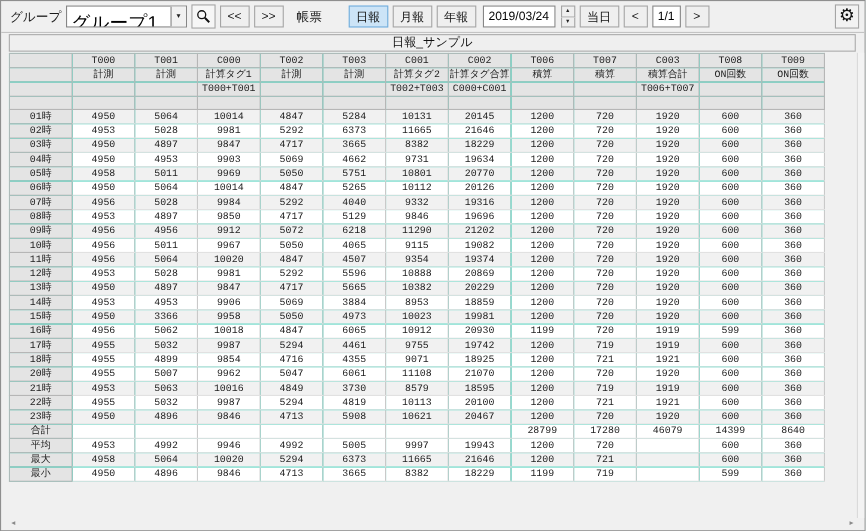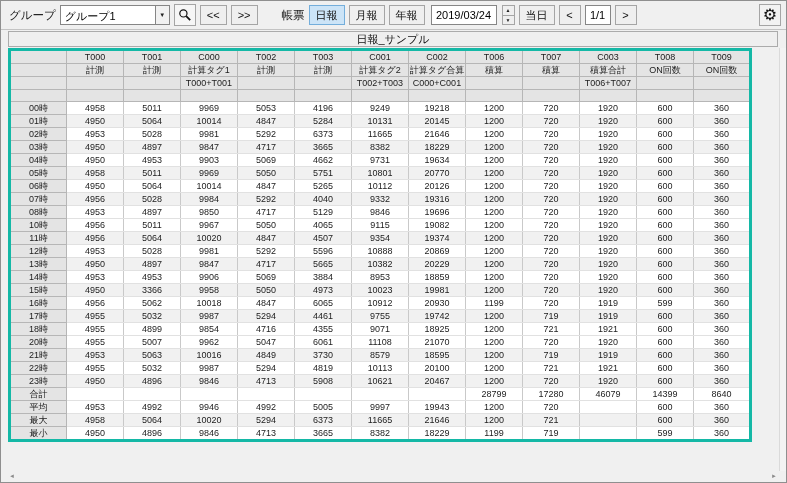--- a/index.html
+++ b/index.html
@@ -13,32 +13,32 @@
     position: relative; overflow: hidden;
   }
   
   .toolbar {
     height: 29px; flex: none;
     display: flex; align-items: center;
     padding: 0 5px 0 8px; gap: 4px;
     border-bottom: 1px solid #c3c3c3;
   }
   .lbl { font-size: 11.5px; color: #1a1a1a; white-space: nowrap; }
-  .gap-l { margin-left: 20px; }
+  .gap-l { margin-left: 8px; }
   .btn {
     height: 20px; min-width: 22px;
     font-size: 11px; color: #111;
     background: #efefef; border: 1px solid #a5a5a5;
     display: flex; align-items: center; justify-content: center;
     padding: 0 6px; white-space: nowrap; cursor: default;
     font-family: inherit;
   }
-  .toggle.selected { background: #cce4f7; border-color: #74aedb; }
+  .toggle.selected { background: #cce4f7; border-color: #74aedb; margin-left: 20px; }
   .combo { width: 110px; height: 20px; background: #fff; border: 1px solid #868686; display: flex; }
-  .combo-text { flex: 1; font-size: 11px; padding: 3px 4px 0 4px; overflow: hidden; white-space: nowrap; }
+  .combo-text { flex: 1; font-size: 17px; padding: 3px 4px 0 4px; overflow: hidden; white-space: nowrap; }
   .combo-btn { width: 14px; background: #f1f1f1; border-left: 1px solid #868686; font-size: 6px; color:#222; display:flex; align-items:center; justify-content:center; }
   .icon-btn { width: 22px; height: 22px; padding: 0; background:#f6f6f6; }
   .datebox { width: 66px; height: 20px; background: #fff; border: 1px solid #868686; font-size: 11px; display:flex; align-items:center; justify-content:center; margin-left: 2px; }
   .spinner { width: 13px; height: 20px; display: flex; flex-direction: column; margin-left:1px; }
   .spin-btn { flex: 1; font-size: 5px; color: #222; background: #efefef; border: 1px solid #a5a5a5; display:flex; align-items:center; justify-content:center; }
   .spin-btn + .spin-btn { border-top: none; }
   .pagebox { width: 26px; height: 20px; background: #fff; border: 1px solid #868686; font-size: 11px; display:flex; align-items:center; justify-content:center; }
   .spacer { flex: 1; }
   .gear-btn { width: 22px; height: 22px; padding: 0; background: #f2f2f2; }
   .gear-glyph { font-size: 16px; line-height: 16px; color: #111; }
@@ -47,21 +47,21 @@
   .titlebar {
     height: 16px; line-height: 15px;
     border: 1px solid #ababab; background: #efefef;
     text-align: center; font-size: 11px; color: #111;
   }
   
   .content { flex: 1; display: flex; padding: 1px 0 0 7px; overflow: hidden; }
   .report-area { flex: 1; overflow: hidden; }
   .vscroll { width: 7px; flex: none; background: #f3f3f3; border-left: 1px solid #dadada; }
   
-  table.grid { border-collapse: collapse; table-layout: fixed; width: 741px; background: #5eead4; border: 3px solid #14b8a6; }
+  table.grid { border-collapse: collapse; table-layout: fixed; width: 741px; background: #5eead4; border: 1px solid #14b8a6; font-family: Liberation Mono, monospace; }
   .grid th, .grid td {
     height: 12px; line-height: 12px;
     font-size: 9px; font-weight: normal;
     text-align: center; padding: 0;
     overflow: hidden; white-space: nowrap; color: #1c1c1c;
   }
   .grid thead th { background: #e4e4e4; border: 1px solid #b6b6b6; }
   .grid tbody th { background: #e4e4e4; border: 1px solid #b6b6b6; }
   .grid tbody td { border-left: 1px solid #c9c9c9; border-right: 1px solid #c9c9c9; border-bottom: 1px solid #e1e1e1; background: #fff; }
   .grid tr.alt td { background: #f1f1f1; }
@@ -189,35 +189,20 @@
               <th></th>
               <th></th>
               <th></th>
               <th></th>
               <th></th>
               <th></th>
               <th></th>
             </tr>
           </thead>
         <tbody id="grid-body">
-            <tr>
-              <th>00時</th>
-              <td>4958</td>
-              <td>5011</td>
-              <td>9969</td>
-              <td>5053</td>
-              <td>4196</td>
-              <td>9249</td>
-              <td>19218</td>
-              <td>1200</td>
-              <td>720</td>
-              <td>1920</td>
-              <td>600</td>
-              <td>360</td>
-            </tr>
             <tr class="alt">
               <th>01時</th>
               <td>4950</td>
               <td>5064</td>
               <td>10014</td>
               <td>4847</td>
               <td>5284</td>
               <td>10131</td>
               <td>20145</td>
               <td>1200</td>
@@ -318,20 +303,35 @@
             </tr>
             <tr>
               <th>08時</th>
               <td>4953</td>
               <td>4897</td>
               <td>9850</td>
               <td>4717</td>
               <td>5129</td>
               <td>9846</td>
               <td>19696</td>
+              <td>1200</td>
+              <td>720</td>
+              <td>1920</td>
+              <td>600</td>
+              <td>360</td>
+            </tr>
+            <tr class="alt">
+              <th>09時</th>
+              <td>4956</td>
+              <td>4956</td>
+              <td>9912</td>
+              <td>5072</td>
+              <td>6218</td>
+              <td>11290</td>
+              <td>21202</td>
               <td>1200</td>
               <td>720</td>
               <td>1920</td>
               <td>600</td>
               <td>360</td>
             </tr>
             <tr>
               <th>10時</th>
               <td>4956</td>
               <td>5011</td>

